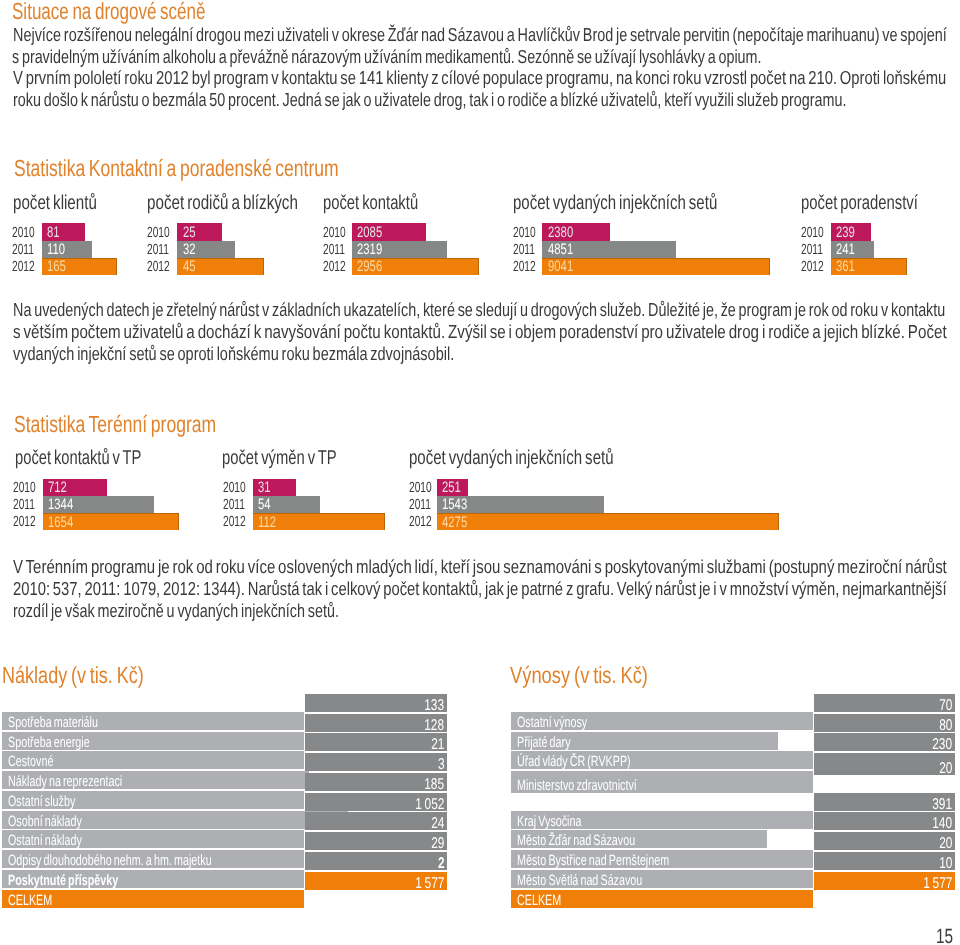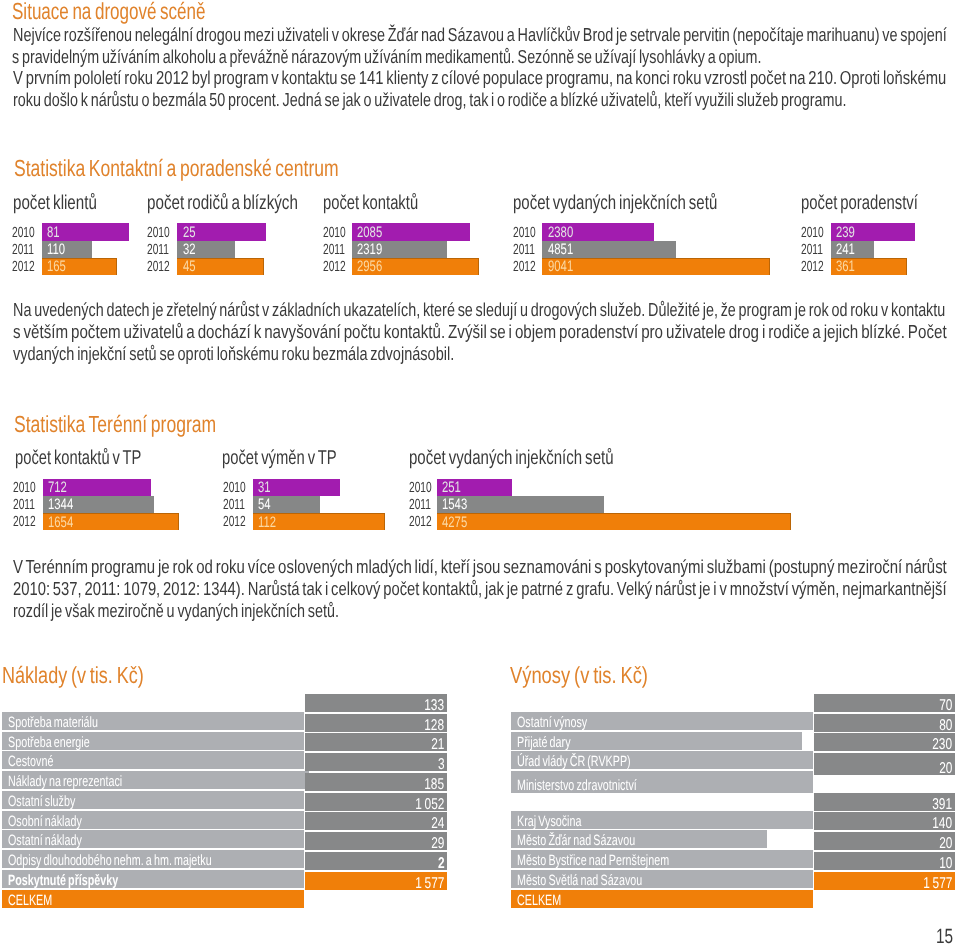--- a/index.html
+++ b/index.html
@@ -16,21 +16,21 @@
 .page-title{font-size:23.3px;line-height:23.3px;word-spacing:-1.6px;transform:scaleX(0.7314);color:#E0832C;}
 .grp-label{font-size:20.0px;line-height:20.0px;word-spacing:-1.6px;color:#3a3a3a;}
 .yr{font-size:14.6px;line-height:14.6px;transform:scaleX(0.699);color:#3a3a3a;}
 .barval{font-size:15.2px;line-height:15.2px;transform:scaleX(0.745);}
 .tbl-txt{font-size:14.9px;line-height:14.9px;word-spacing:-1.2px;transform:scaleX(0.722);color:#ffffff;}
 .tbl-val{font-size:15.6px;line-height:15.6px;word-spacing:-0.6px;transform:scaleX(0.762);color:#ffffff;}
 .pgnum{font-size:20.6px;line-height:20.6px;transform:scaleX(0.745);color:#3a3a3a;}
 
 
 .bar{position:absolute;height:17.2px;}
-.bar.g0{background:#a21caf;padding-left:44px;}
+.bar.g0{background:#be185d;}
 .bar.g1{background:#868787;}
 .bar.g2{background:#F07F09;box-shadow:inset -1px 1px 0 rgba(120,70,5,0.45);}
 .bar .v{position:absolute;left:5.3px;top:1.6px;transform-origin:left top;}
 .bar.g0 .v{color:#E3E4E4;}
 .bar.g1 .v{color:#FFFFFF;}
 .bar.g2 .v{color:#FBD9A4;}
 .trow{position:absolute;height:18.4px;}
 .tlab{position:absolute;left:0;top:0;height:18.4px;background:#ADAFB3;margin-top:18px;}
 .tval{position:absolute;top:0;height:18.4px;background:#878889;}
 .trow.total .tlab,.trow.total .tval{background:#F07F09;}
@@ -153,21 +153,21 @@
 <div class="ln yr" style="left:408.9px;top:481.20px">2010</div>
 <div class="bar g0" style="left:437.20px;top:478.80px;width:30.90px;">
     <span class="v barval">251</span>
   </div>
 <div class="ln yr" style="left:408.9px;top:498.30px">2011</div>
 <div class="bar g1" style="left:437.20px;top:495.90px;width:166.70px;">
     <span class="v barval">1543</span>
   </div>
 <div class="ln yr" style="left:408.9px;top:515.40px">2012</div>
 
-<div class="bar g2" style="left:437.20px;top:513.00px;width:342px;padding-left:12px;">
+<div class="bar g2" style="left:437.20px;top:513.00px;width:342px;">
     <span class="v barval">4275</span>
   </div>
 <div class="ln body-txt" style="left:12.7px;top:557.6px;transform:scaleX(0.7976)">V Terénním programu je rok od roku více oslovených mladých lidí, kteří jsou seznamováni s poskytovanými službami (postupný meziroční nárůst</div>
 <div class="ln body-txt" style="left:12.7px;top:579.6px;transform:scaleX(0.7873)">2010: 537, 2011: 1079, 2012: 1344). Narůstá tak i celkový počet kontaktů, jak je patrné z grafu. Velký nárůst je i v množství výměn, nejmarkantnější</div>
 <div class="ln body-txt" style="left:12.7px;top:601.6px;transform:scaleX(0.767)">rozdíl je však meziročně u vydaných injekčních setů.</div>
 <div class="ln sec-title tbl-title" style="left:2.2px;top:664.4px;transform:scaleX(0.7748)">Náklady (v tis. Kč)</div>
 <div class="trow" style="left:2.4px;top:694.00px;width:444.70000000000005px;">
     <div class="tlab" style="width:301.6px;">
       <span class="t tbl-txt">Spotřeba materiálu</span>
     </div>
@@ -201,21 +201,21 @@
   </div>
 <div class="trow" style="left:2.4px;top:773.00px;width:444.70000000000005px;">
     <div class="tlab" style="width:301.6px;">
       <span class="t tbl-txt">Ostatní služby</span>
     </div>
     <div class="tval" style="left:302.8px;width:141.9px;">
       <span class="t tbl-val">185</span>
     </div>
   </div>
 <div class="trow" style="left:2.4px;top:793.00px;width:444.70000000000005px;">
-    <div class="tlab" style="width:301.6px;">
+    <div class="tlab" style="width:301.6px;padding-left:44px;">
       <span class="t tbl-txt">Osobní náklady</span>
     </div>
     <div class="tval" style="left:302.8px;width:141.9px;">
       <span class="t tbl-val">1 052</span>
     </div>
   </div>
 <div class="trow" style="left:2.4px;top:812.00px;width:444.70000000000005px;">
     <div class="tlab" style="width:301.6px;">
       <span class="t tbl-txt">Ostatní náklady</span>
     </div>
@@ -250,21 +250,21 @@
 <div class="ln sec-title tbl-title" style="left:509.6px;top:664.4px;transform:scaleX(0.7877)">Výnosy (v tis. Kč)</div>
 <div class="trow" style="left:511.3px;top:694.00px;width:443.4px;text-decoration:underline;">
     <div class="tlab" style="width:301.5px;">
       <span class="t tbl-txt">Ostatní výnosy</span>
     </div>
     <div class="tval" style="left:302.7px;width:140.70000000000002px;">
       <span class="t tbl-val">70</span>
     </div>
   </div>
 <div class="trow" style="left:511.3px;top:714.00px;width:443.4px;">
-    <div class="tlab" style="width:291px;">
+    <div class="tlab" style="width:267px;">
       <span class="t tbl-txt">Přijaté dary</span>
     </div>
     <div class="tval" style="left:302.7px;width:140.70000000000002px;">
       <span class="t tbl-val">80</span>
     </div>
   </div>
 <div class="trow" style="left:511.3px;top:733.00px;width:443.4px;">
     <div class="tlab" style="width:301.5px;">
       <span class="t tbl-txt">Úřad vlády ČR (RVKPP)</span>
     </div>

